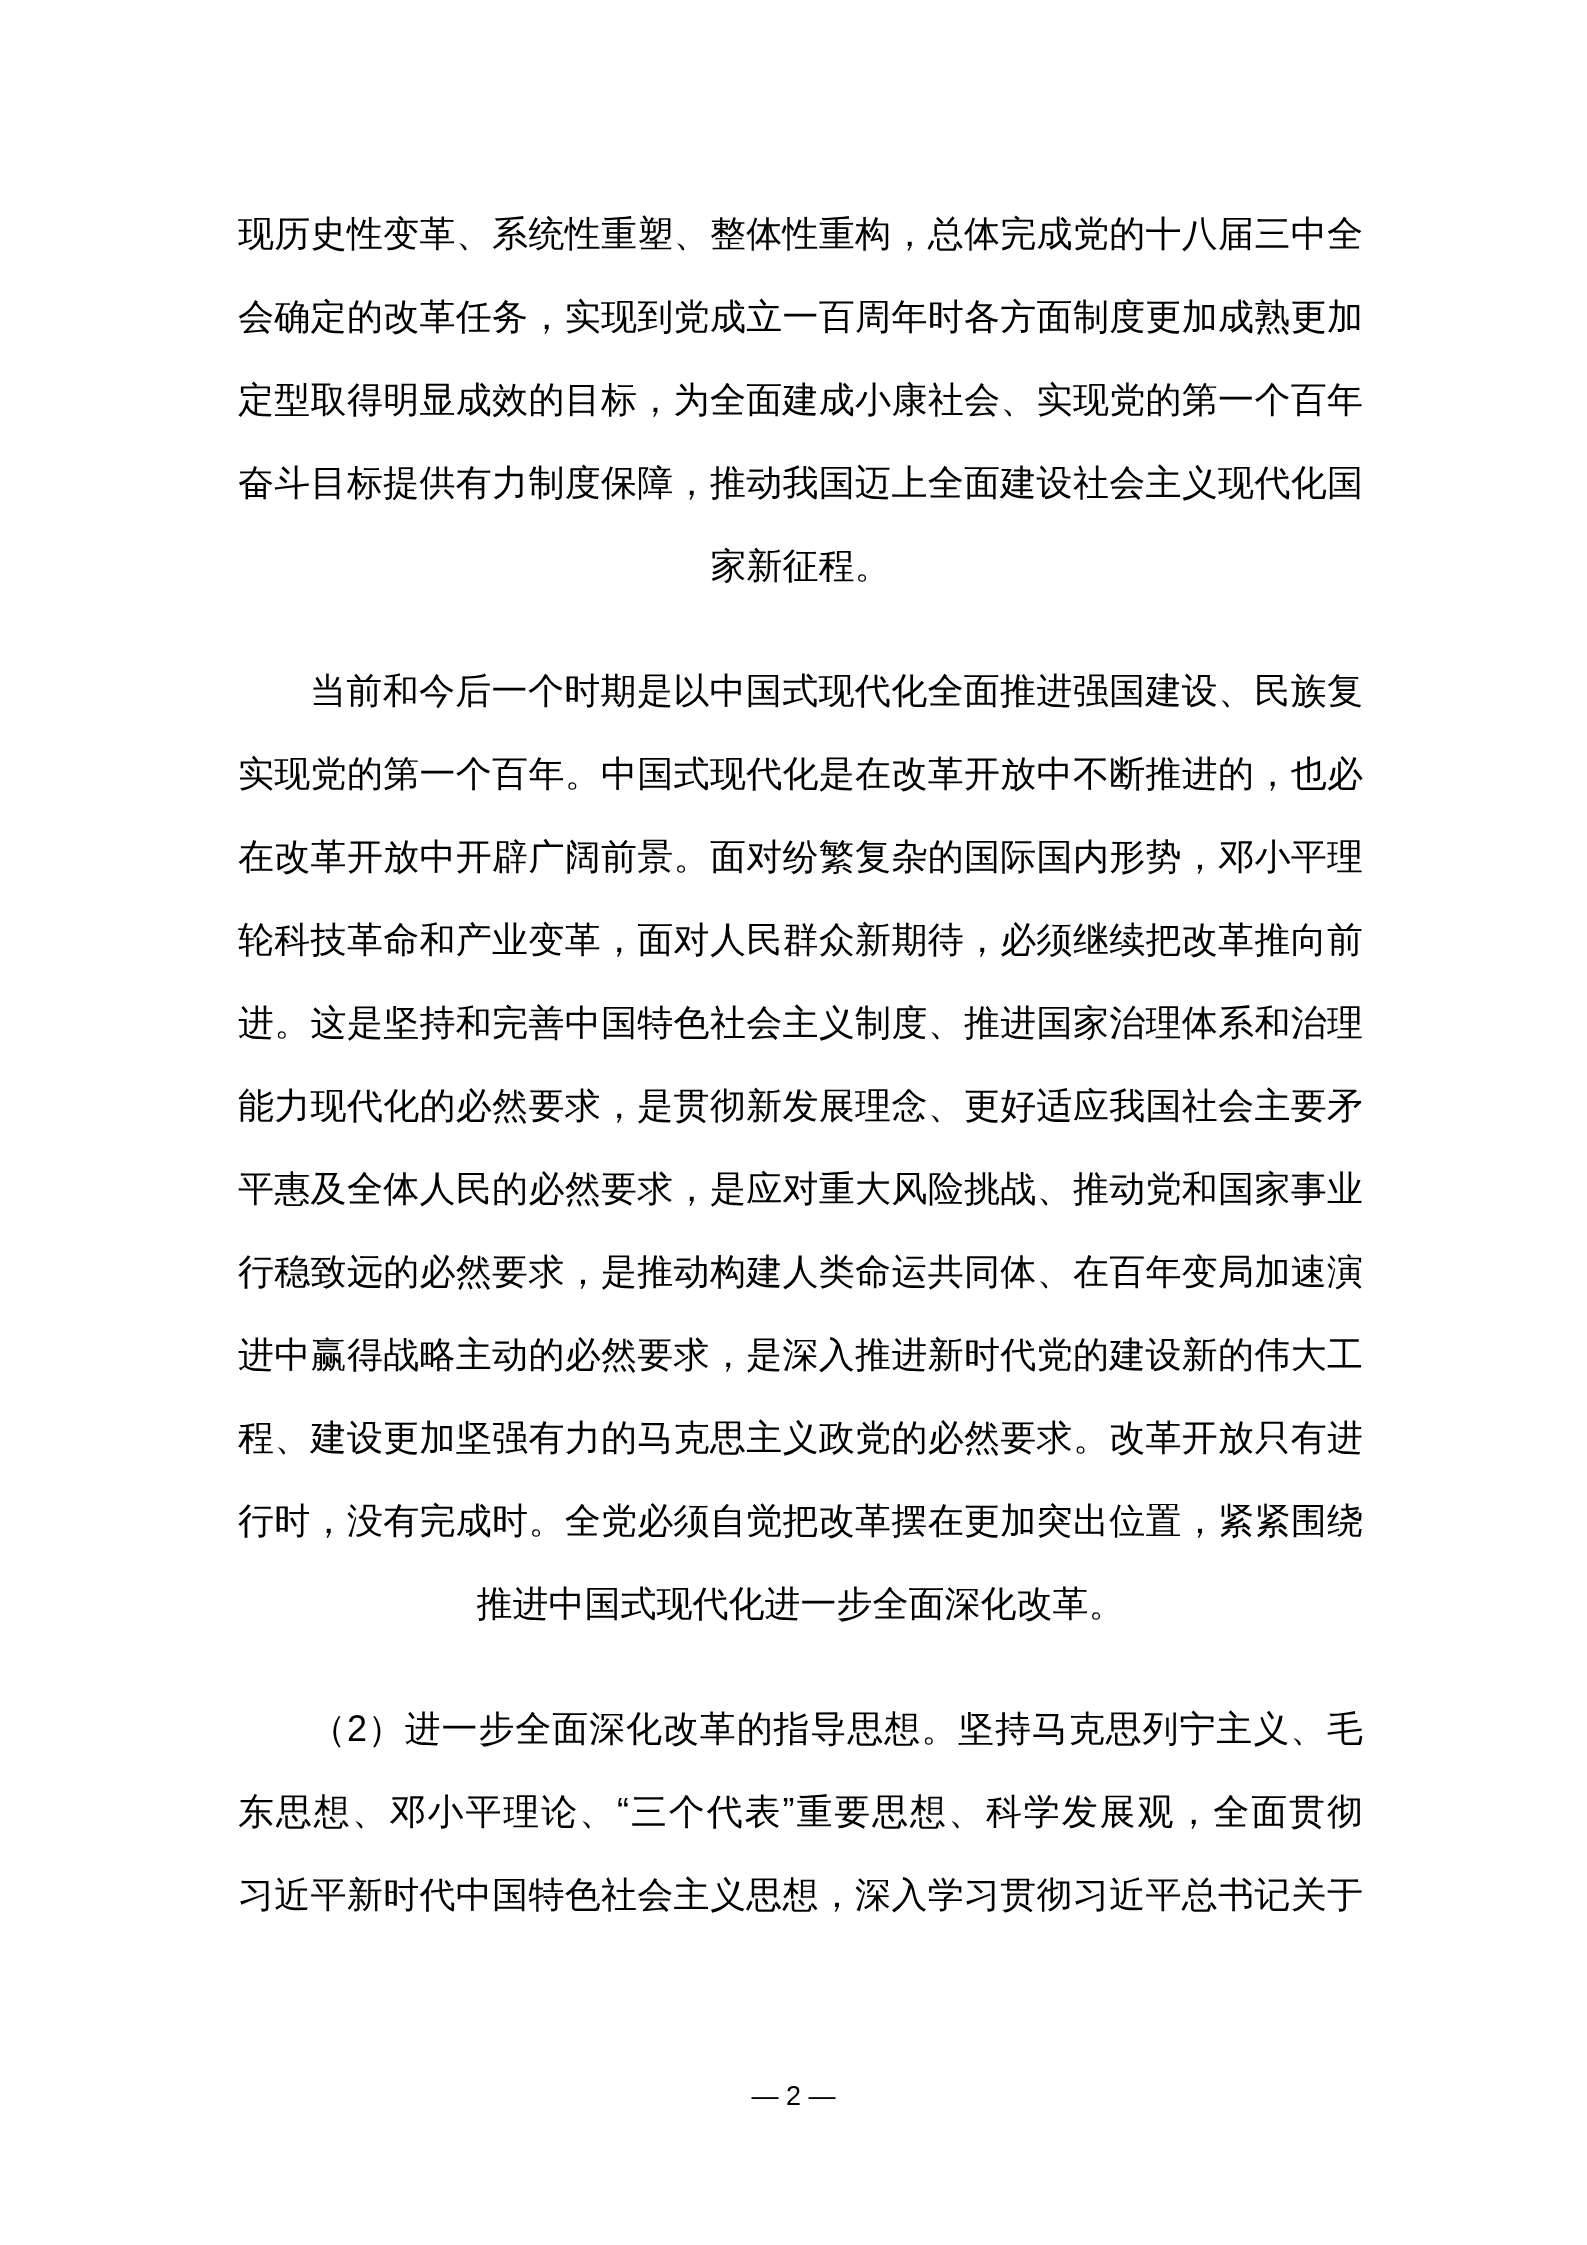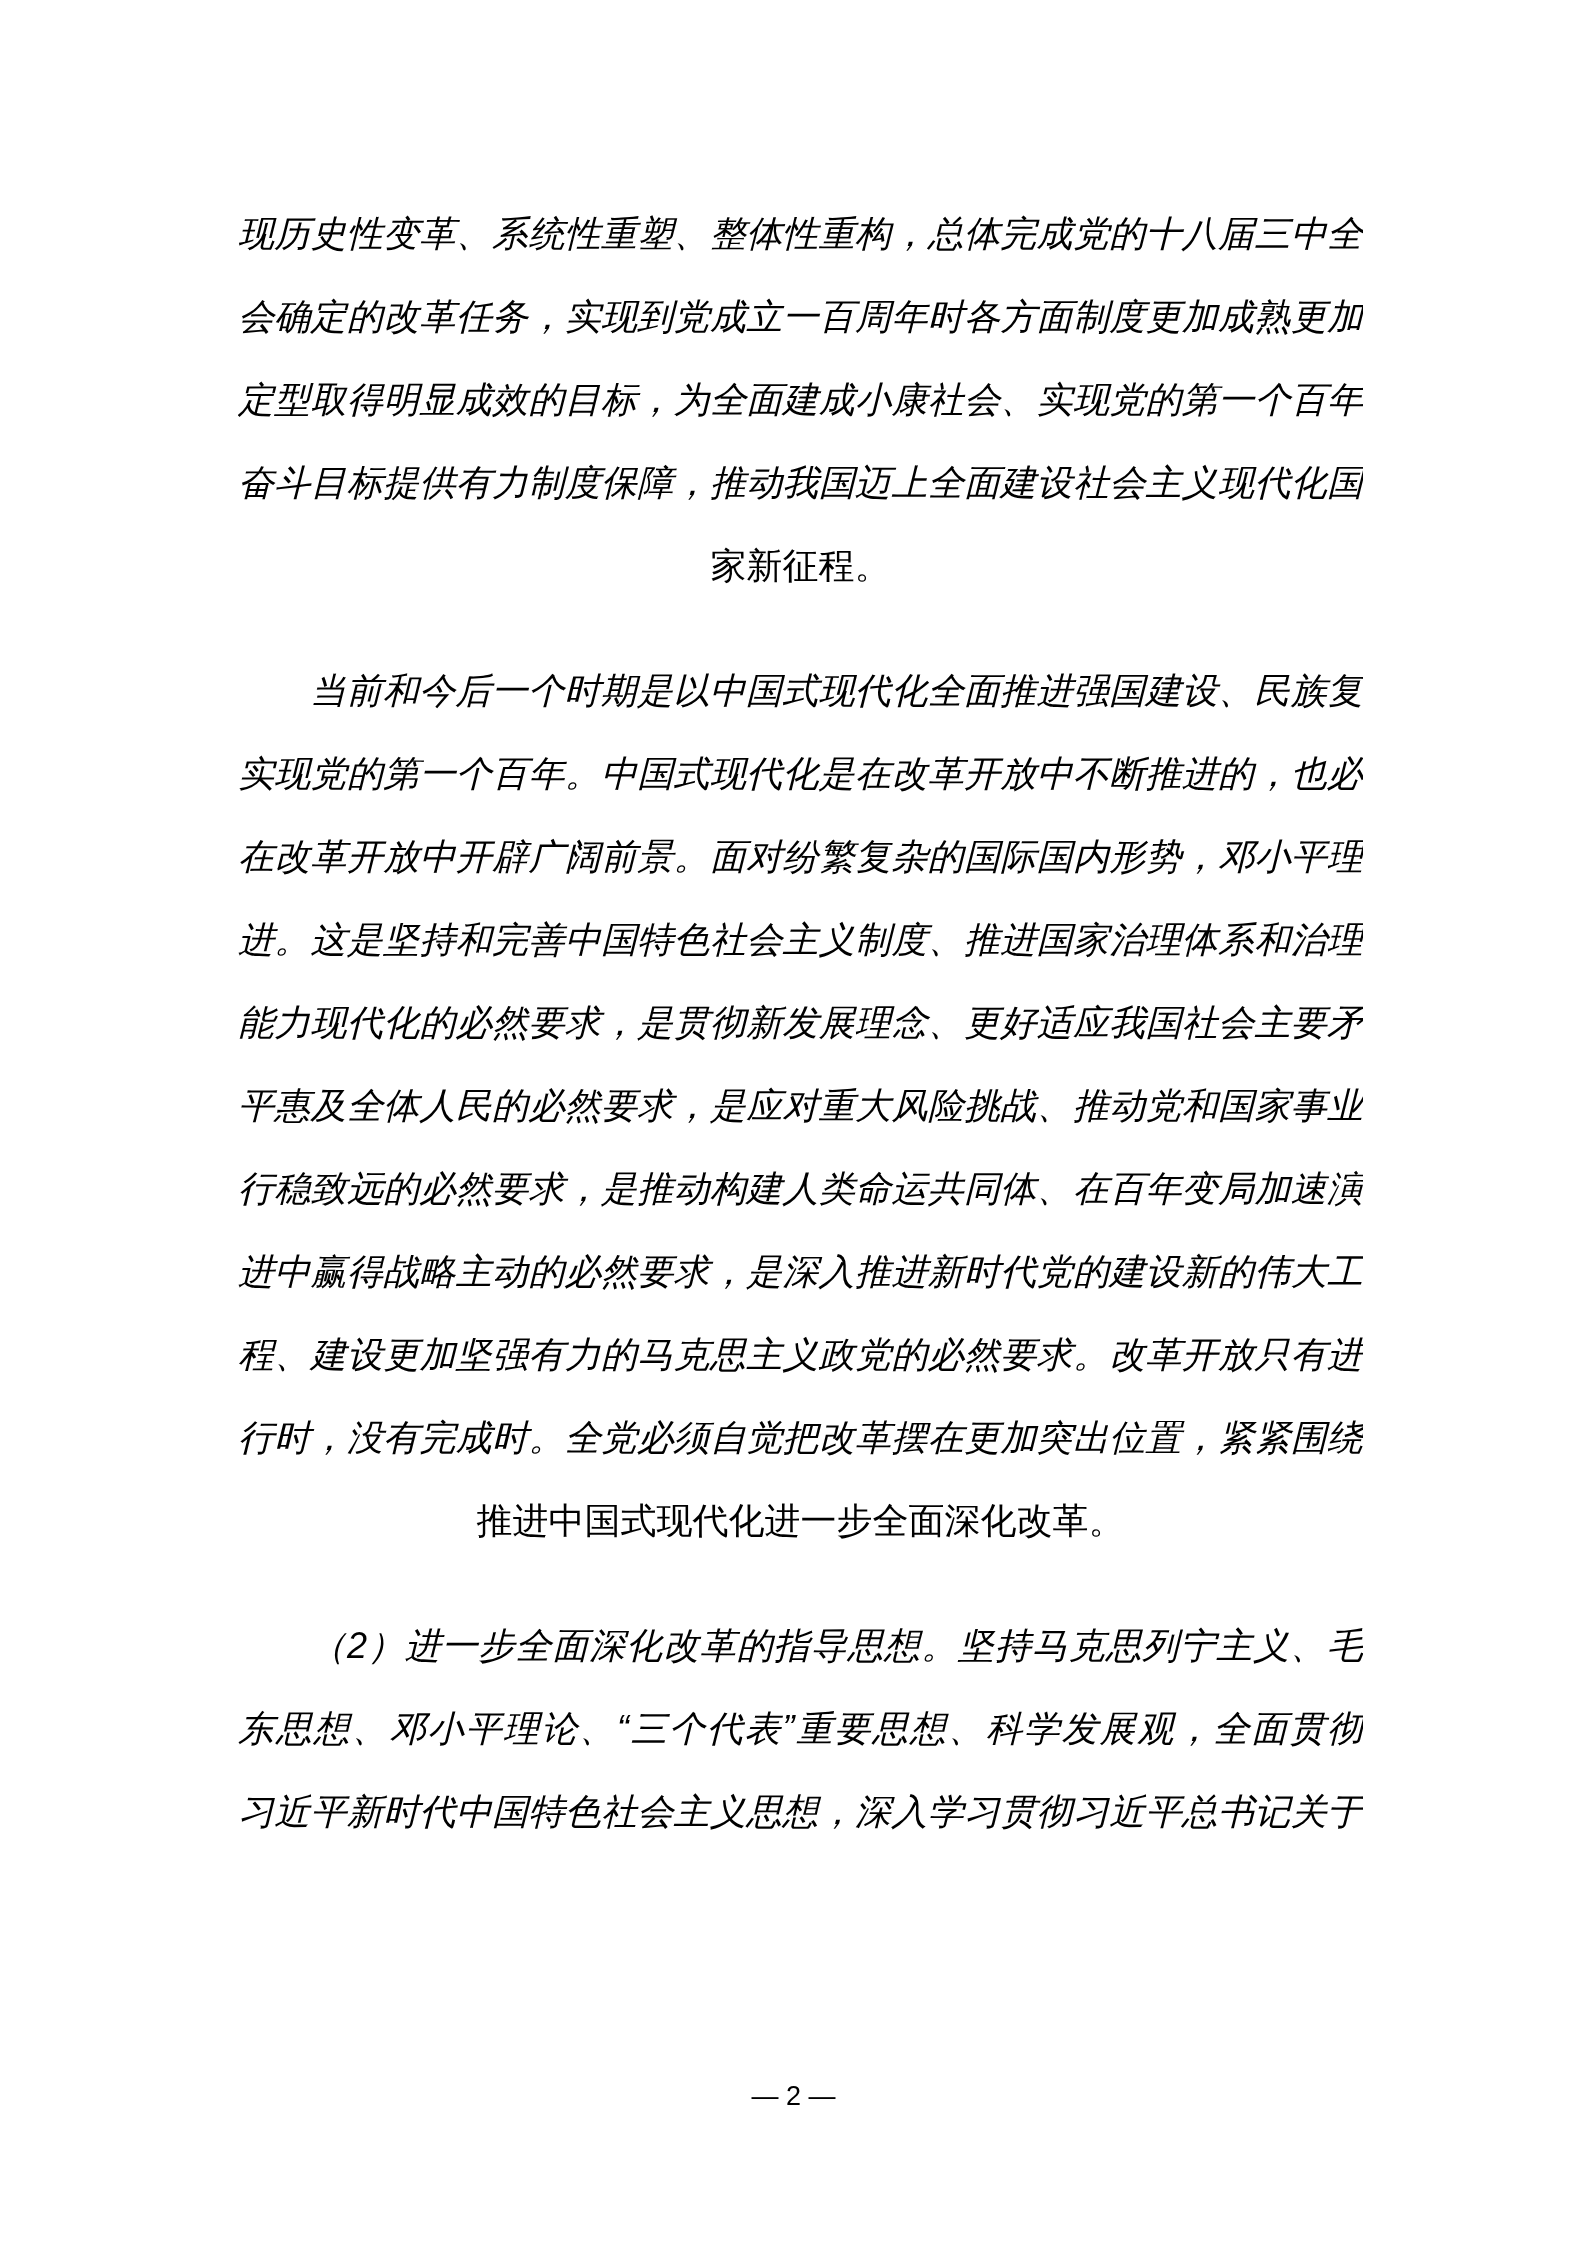--- a/index.html
+++ b/index.html
@@ -34,21 +34,20 @@
     line-height: 83px;
     font-size: 36px;
     color: #000000;
     overflow: hidden;
     text-align: center;
   }
   .line.justify {
     text-align: justify;
     text-align-last: justify;
     text-justify: inter-character;
-    font-style: italic;
   }
   .line.gap-before {
     margin-top: 42px;
   }
   .line.indent {
     text-indent: 72px;
   }
   .page-number {
     position: absolute;
     left: 0;
@@ -67,20 +66,21 @@
 <div class="page">
   <div class="text-body">
       <div class="line justify">现历史性变革、系统性重塑、整体性重构，总体完成党的十八届三中全</div>
       <div class="line justify">会确定的改革任务，实现到党成立一百周年时各方面制度更加成熟更加</div>
       <div class="line justify">定型取得明显成效的目标，为全面建成小康社会、实现党的第一个百年</div>
       <div class="line justify">奋斗目标提供有力制度保障，推动我国迈上全面建设社会主义现代化国</div>
       <div class="line">家新征程。</div>
       <div class="line justify gap-before indent">当前和今后一个时期是以中国式现代化全面推进强国建设、民族复</div>
       <div class="line justify">实现党的第一个百年。中国式现代化是在改革开放中不断推进的，也必将</div>
       <div class="line justify">在改革开放中开辟广阔前景。面对纷繁复杂的国际国内形势，邓小平理论</div>
+      <div class="line justify">轮科技革命和产业变革，面对人民群众新期待，必须继续把改革推向前</div>
       <div class="line justify">进。这是坚持和完善中国特色社会主义制度、推进国家治理体系和治理</div>
       <div class="line justify">能力现代化的必然要求，是贯彻新发展理念、更好适应我国社会主要矛</div>
       <div class="line justify">平惠及全体人民的必然要求，是应对重大风险挑战、推动党和国家事业</div>
       <div class="line justify">行稳致远的必然要求，是推动构建人类命运共同体、在百年变局加速演</div>
       <div class="line justify">进中赢得战略主动的必然要求，是深入推进新时代党的建设新的伟大工</div>
       <div class="line justify">程、建设更加坚强有力的马克思主义政党的必然要求。改革开放只有进</div>
       <div class="line justify">行时，没有完成时。全党必须自觉把改革摆在更加突出位置，紧紧围绕</div>
       <div class="line">推进中国式现代化进一步全面深化改革。</div>
       <div class="line justify gap-before indent">（2）进一步全面深化改革的指导思想。坚持马克思列宁主义、毛泽</div>
       <div class="line justify">东思想、邓小平理论、“三个代表”重要思想、科学发展观，全面贯彻</div>

